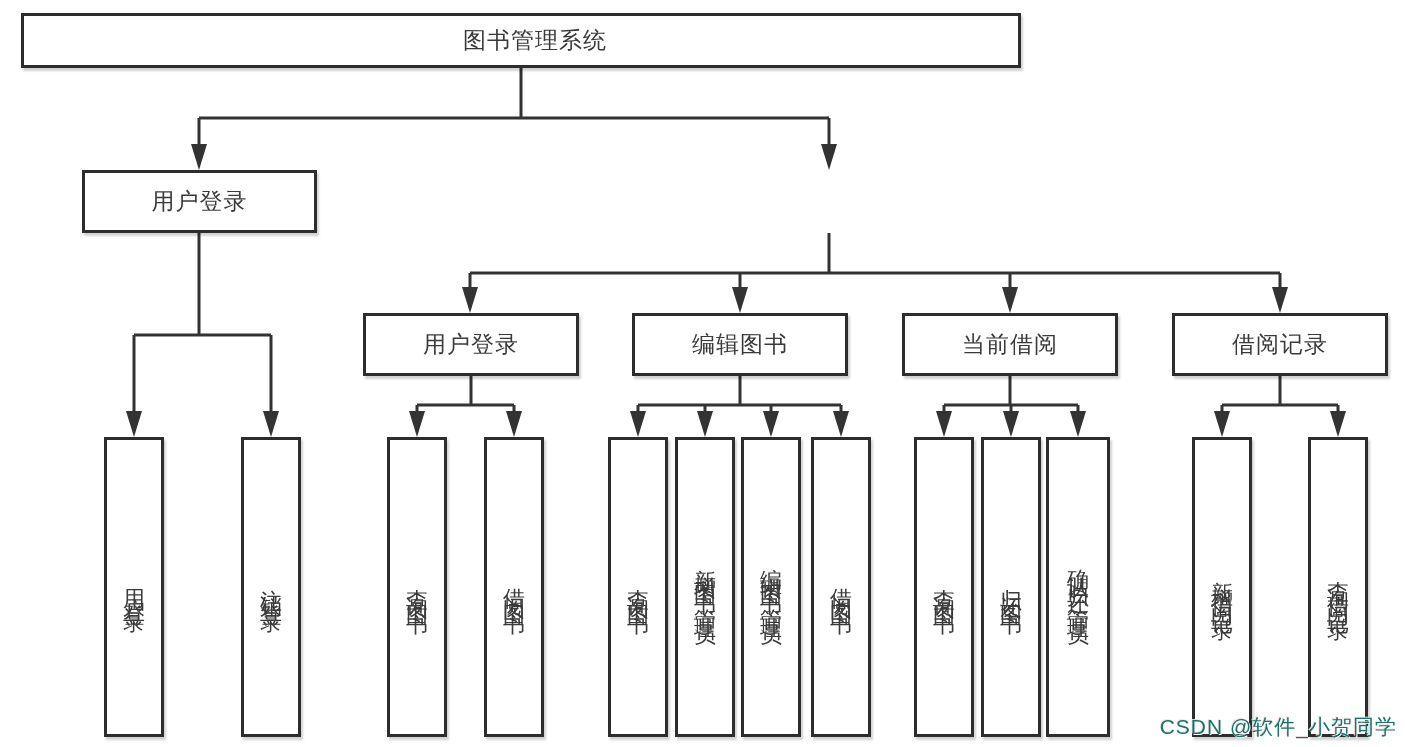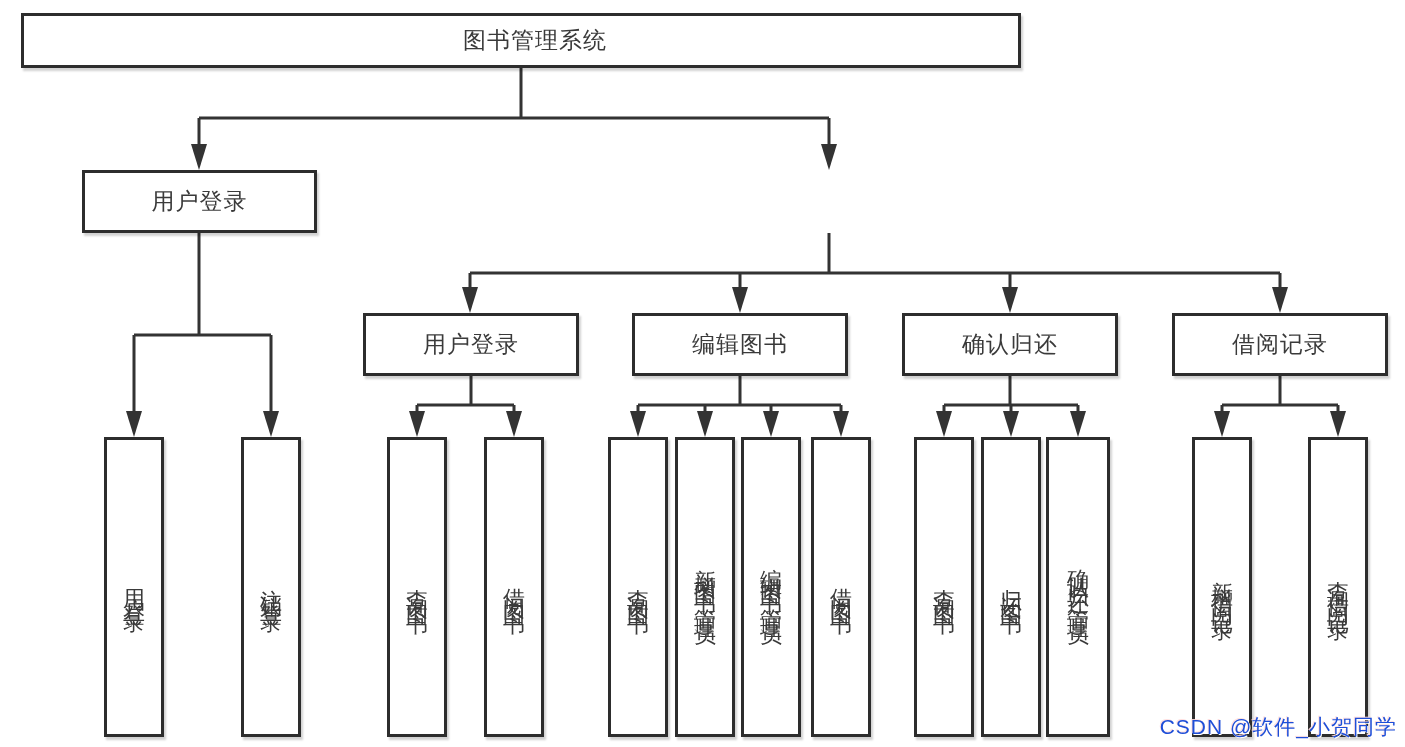--- a/index.html
+++ b/index.html
@@ -58,21 +58,21 @@
     letter-spacing: 8px;
     color: #3a3a3a;
     white-space: nowrap;
     line-height: 1;
   }
   #watermark {
     position: absolute;
     right: 8px;
     bottom: 6px;
     font-size: 21px;
-    color: #1d4ed8;
+    color: #0f766e;
     letter-spacing: 1px;
     text-shadow: 1px 1px 0 #ffffff, -1px -1px 0 rgba(255,220,220,0.9);
     z-index: 3;
     white-space: nowrap;
   }
 </style>
 </head>
 <body>
 
 <div id="canvas">
@@ -128,21 +128,21 @@
     <span>用户登录</span>
   </div>
 
   <div class="hbox" style="left:363px; top:313px; width:216px; height:63px;">
     <span>用户登录</span>
   </div>
   <div class="hbox" style="left:632px; top:313px; width:216px; height:63px;">
     <span>编辑图书</span>
   </div>
   <div class="hbox" style="left:902px; top:313px; width:216px; height:63px;">
-    <span>确认归还</span>
+    <span>当前借阅</span>
   </div>
   <div class="hbox" style="left:1172px; top:313px; width:216px; height:63px;">
     <span>借阅记录</span>
   </div>
 
   <div class="vbox" style="left:104px;">
     <span class="vtext">用户登录</span>
   </div>
   <div class="vbox" style="left:241px;">
     <span class="vtext">注销登录</span>

